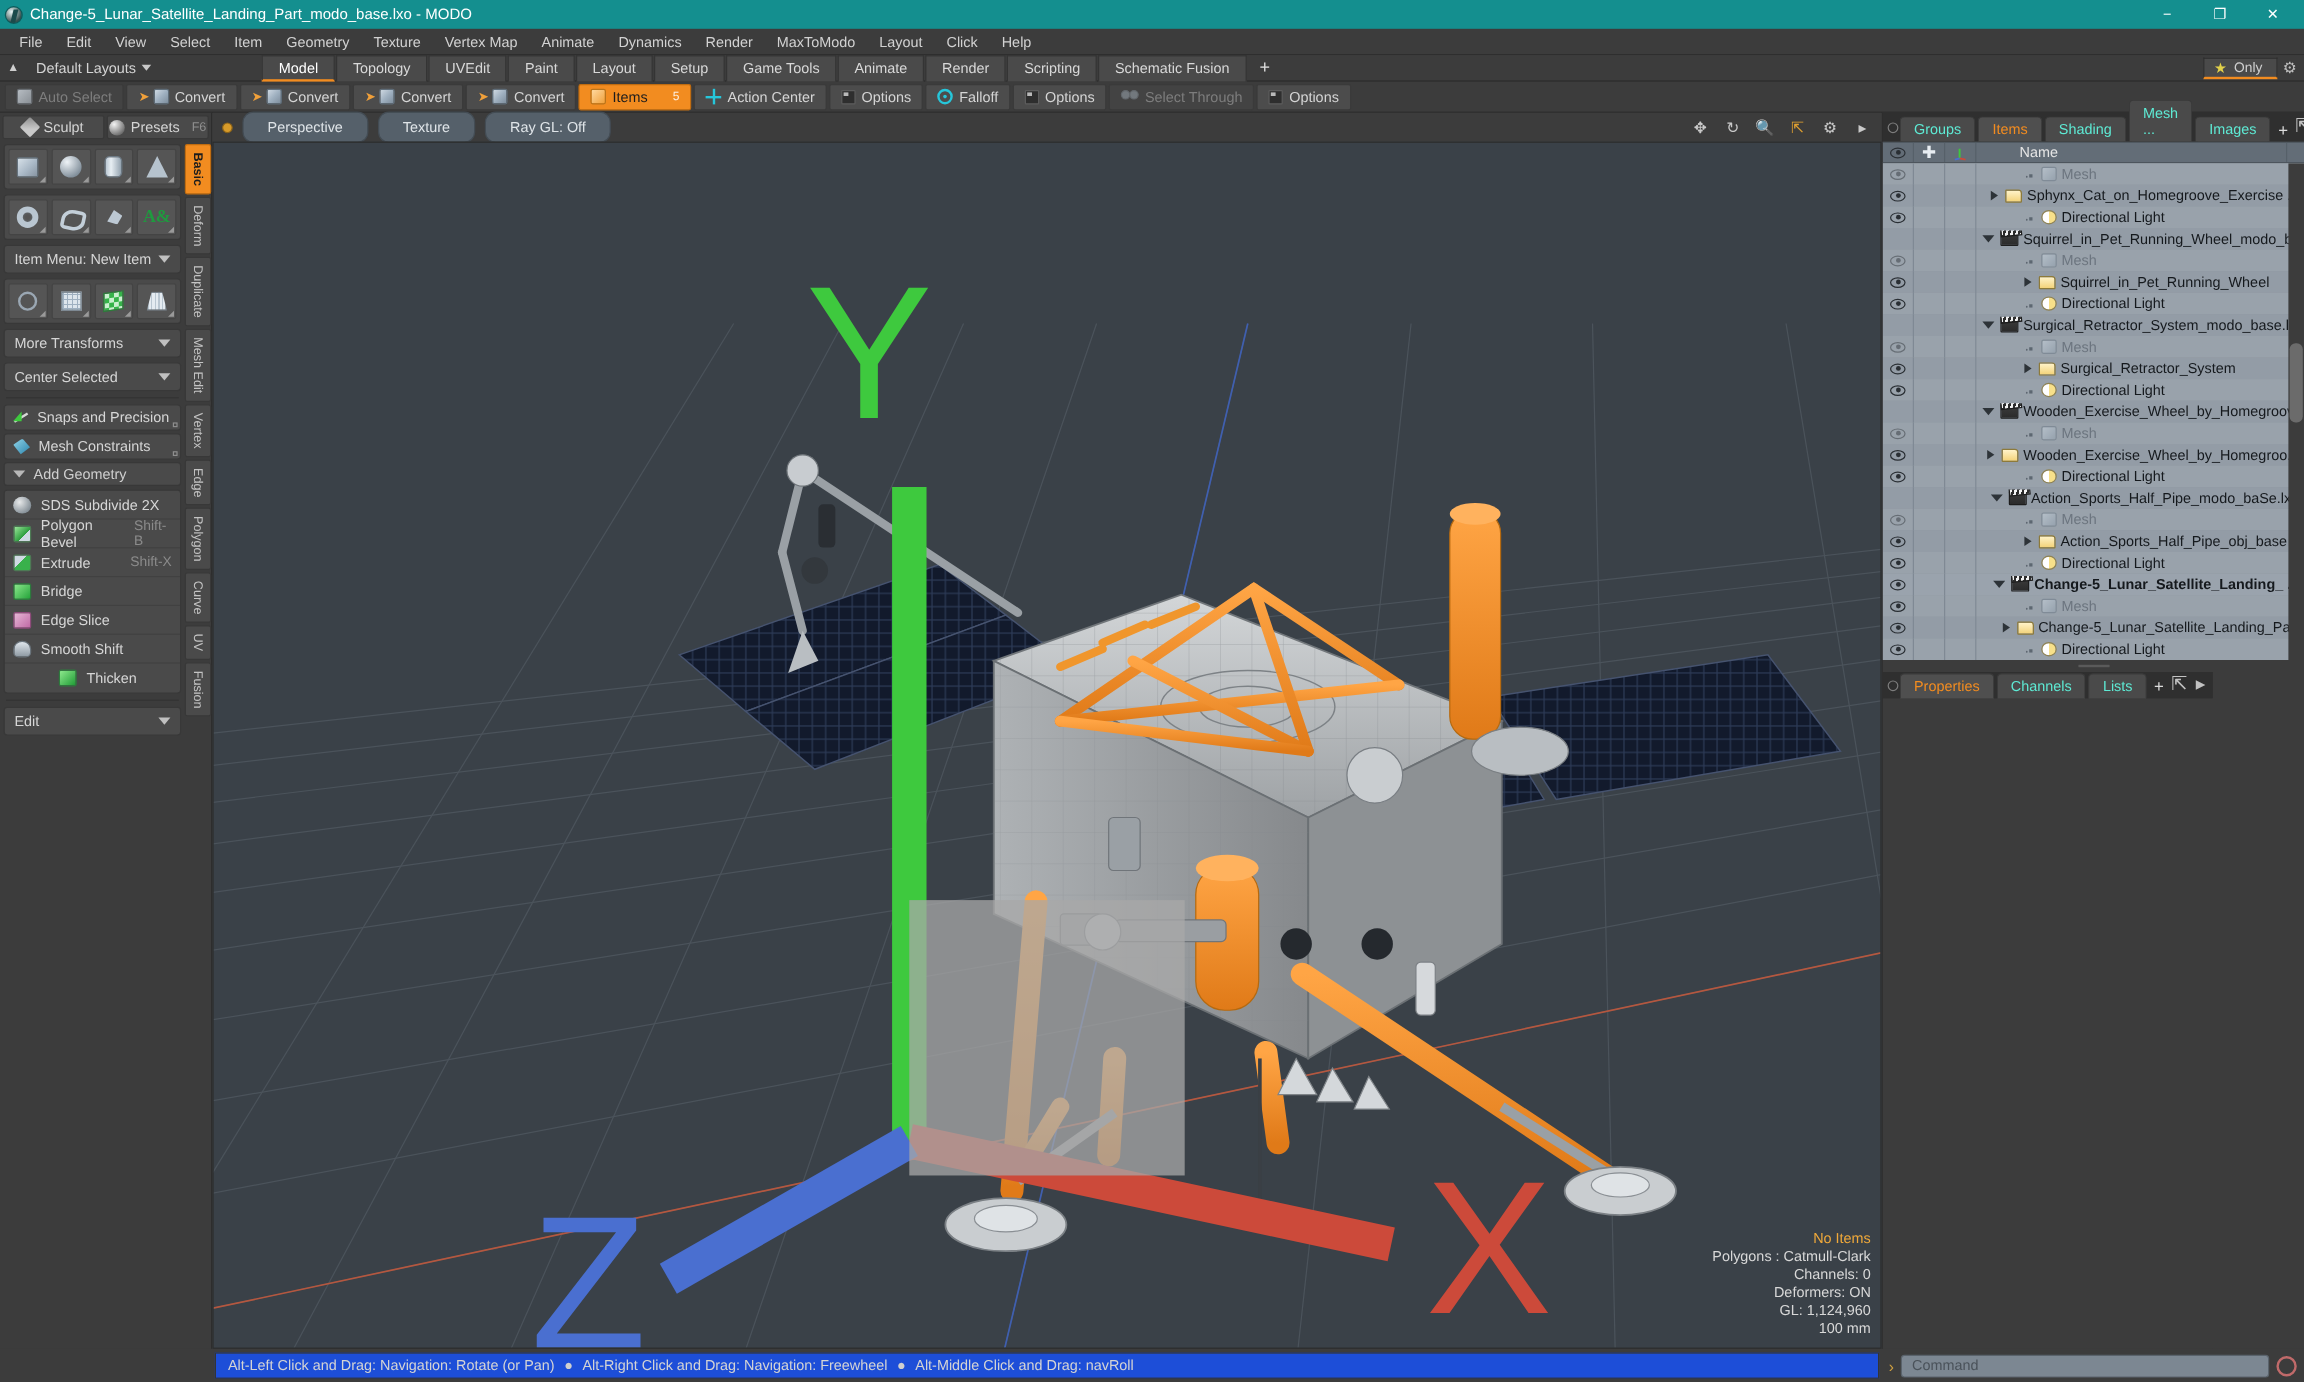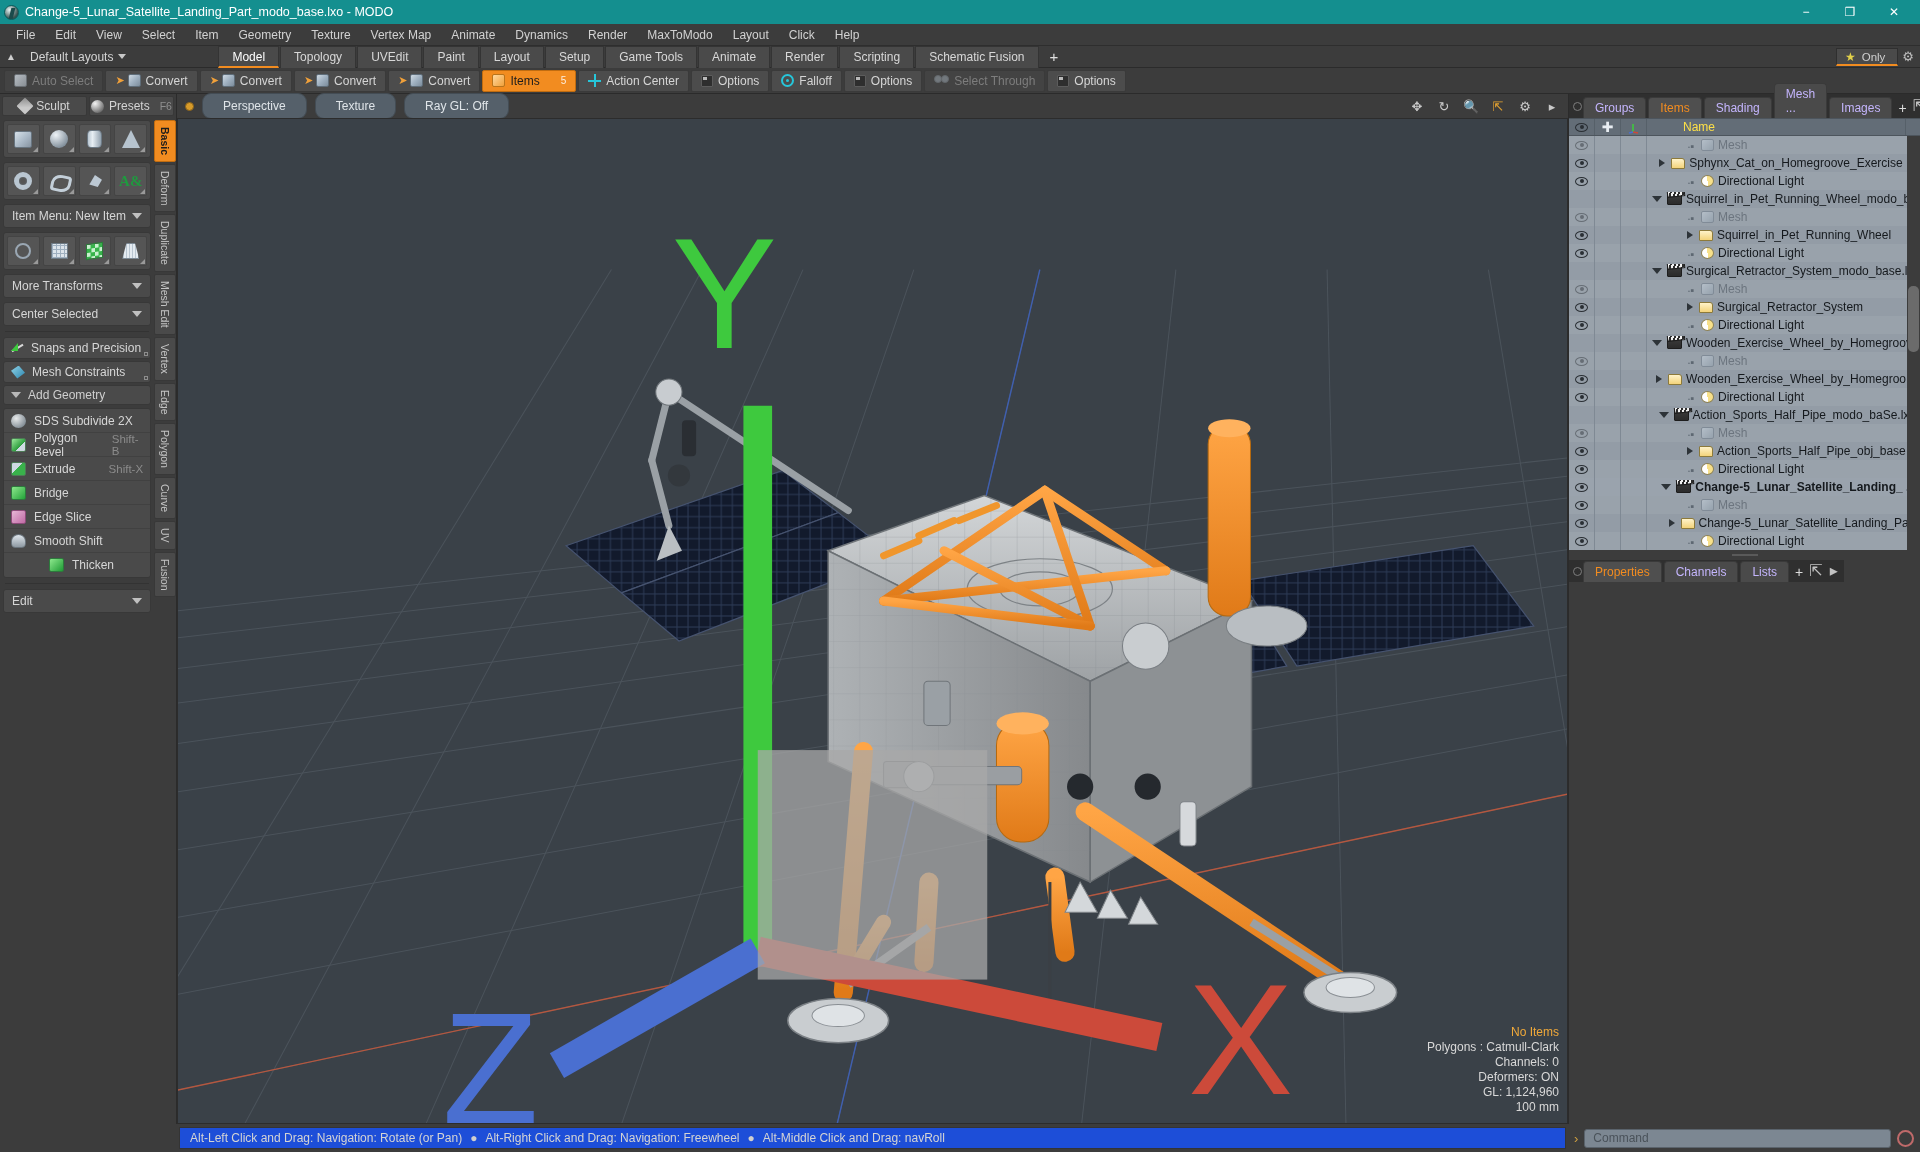--- a/index.html
+++ b/index.html
@@ -187,40 +187,40 @@
   #vpstats .hl { color:#f0a93a; }
   #axisgiz { position:absolute; left:20px; bottom:44px; width:60px; height:70px;}
 
   
   #rightpanel { width:352px; background:#3c3c3c; display:flex; flex-direction:column;
      border-left:1px solid #2b2b2b; }
   .rp-tabs { height:24px; display:flex; align-items:flex-end; padding-left:14px; gap:2px;
      background:#2f2f2f; position:relative;}
   .rp-tabs::before{content:"";position:absolute;left:4px;top:8px;width:7px;height:7px;
      border-radius:50%;border:1px solid #7d7d7d;}
-  .rtab { background:#4a4a4a; color:#c4b5fd; font-size:12px; padding:3px 11px 3px;
+  .rtab { background:#4a4a4a; color:#5eead4; font-size:12px; padding:3px 11px 3px;
      border-radius:4px 4px 0 0; border:1px solid #3a3a3a; border-bottom:none; }
   .rtab.active { background:#4f4f4f; color:#f28c20; }
   .rtab.plus { background:transparent; border:none; color:#dcdcdc; font-size:14px; padding:2px 4px;}
   .rp-tabs .rt-right{margin-left:auto;display:flex;align-items:center;gap:7px;padding:0 6px 3px 0;color:#c2c2c2;}
   .rp-toolrow { height:26px; display:flex; align-items:center; gap:4px; padding:3px 5px; background:#3c3c3c;}
   .additem { flex:0 0 178px; height:19px; background:#565656; border:1px solid #414141; border-radius:3px;
      color:#e0e0e0; font-size:12px; display:flex; align-items:center; justify-content:center; position:relative;}
   .additem .dd{position:absolute;right:0;top:0;bottom:0;width:30px;border-left:1px solid #414141;
      display:flex;align-items:center;justify-content:center;}
   .filterbox { flex:1; height:19px; background:#565656; border:1px solid #414141; border-radius:3px;
      color:#c9c9c9; font-size:12px; display:flex; align-items:center; justify-content:center;}
   .sfbtn { width:19px;height:19px;background:#565656;border:1px solid #414141;border-radius:3px;
      color:#d8d8d8;font-size:11px;display:flex;align-items:center;justify-content:center;}
 
   .tree-hdr { height:18px; display:flex; align-items:center; background:#636d77; color:#23282d;
      font-size:12px; border-top:1px solid #4d555d; border-bottom:1px solid #4d555d;}
   .th-c { width:26px; display:flex; align-items:center; justify-content:center;
      border-right:1px solid #566069; height:100%;}
-  .th-name { flex:1; padding-left:36px; color:#fde047; border-right:1px solid #566069; height:100%;
+  .th-name { flex:1; padding-left:36px; color:#e5e5e5; border-right:1px solid #566069; height:100%;
      display:flex;align-items:center;}
   .th-pad { width:14px; }
 
   #tree { flex:0 0 auto; background:#8d96a0; overflow:hidden; position:relative;}
   .trow { height:18px; display:flex; align-items:center; font-size:12px; color:#15191d; }
   .trow:nth-child(odd){ background:#99a2ab; }
   .trow:nth-child(even){ background:#939ca6; }
   .trow.sel { background:#9aa3ad; }
   .tc { width:26px; height:100%; display:flex; align-items:center; justify-content:center;
      border-right:1px solid #7f8994; }

